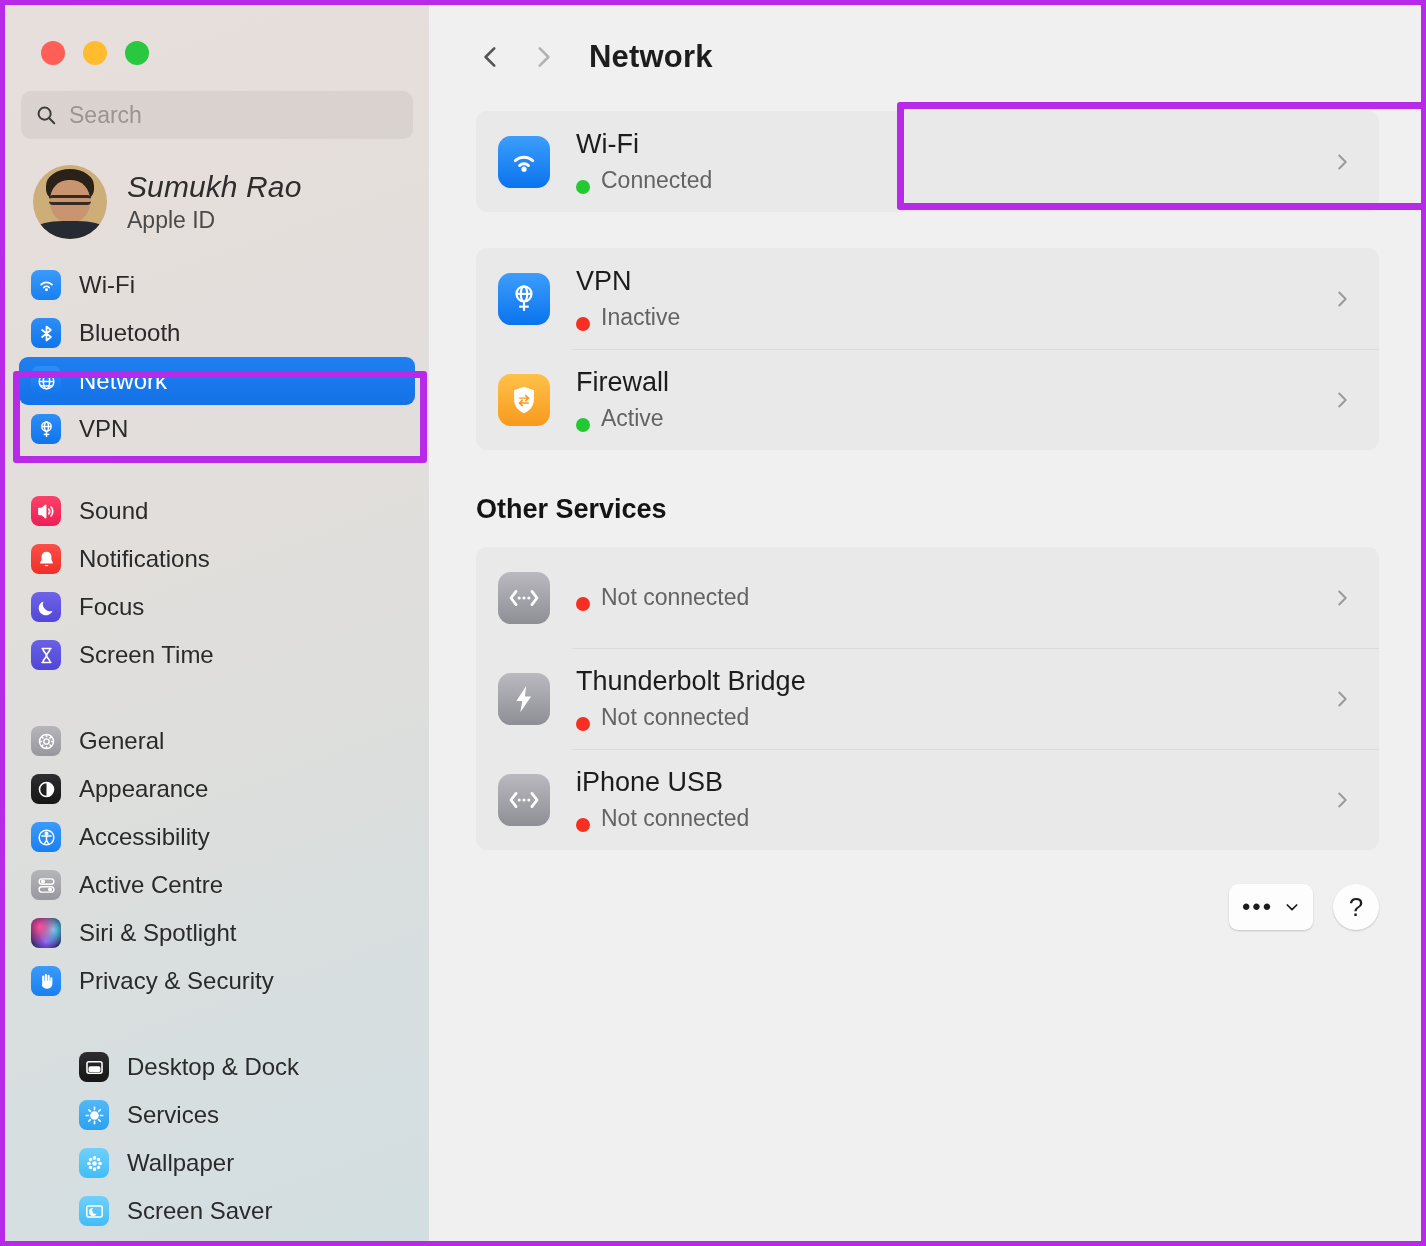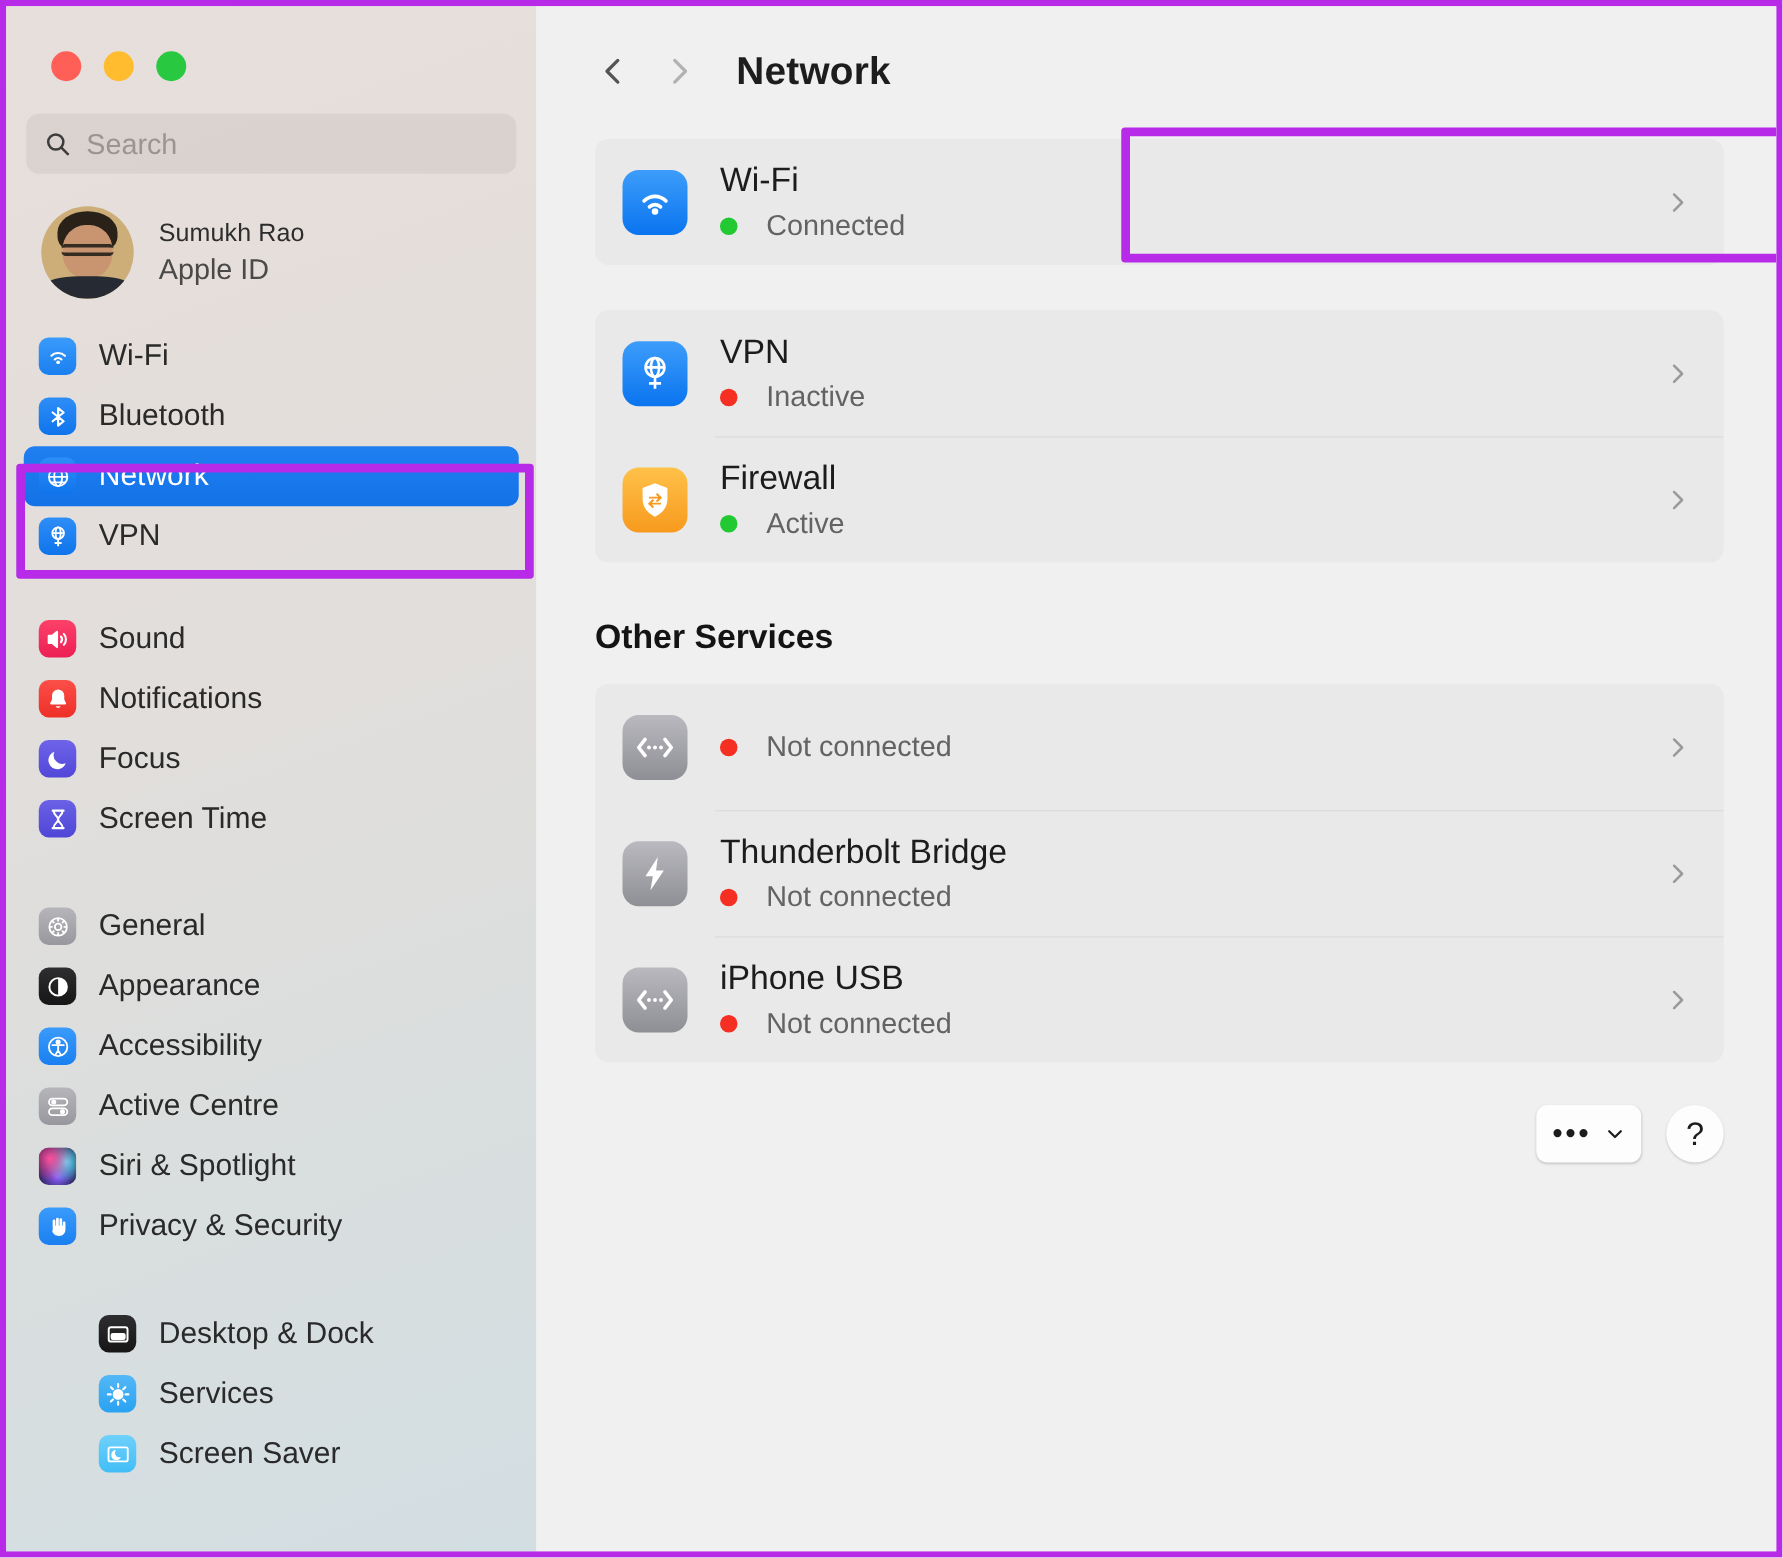--- a/index.html
+++ b/index.html
@@ -97,21 +97,21 @@
     border-bottom: 3px solid #342b22;
     border-radius: 4px;
   }
   .avatar .body {
     position: absolute; left: 6%; bottom: 0;
     width: 88%; height: 24%;
     background: #262a33;
     border-radius: 40% 40% 0 0;
   }
   .profile-text { display: flex; flex-direction: column; gap: 3px; }
-  .profile-name { font-size: 20px; color: #2d2d2d; letter-spacing: .1px; }
+  .profile-name { font-size: 30px; color: #2d2d2d; letter-spacing: .1px; font-style: italic; }
   .profile-sub  { font-size: 23px; color: #4a4a4a; }
 
   .nav-group { margin-top: 22px; }
   .nav-group.g2 { margin-top: 34px; }
   .nav-group.g3 { margin-top: 38px; }
   .nav-group.g4 { margin-top: 38px; margin-left: 48px; }
 
   .nav-item {
     display: flex; align-items: center; gap: 18px;
     height: 48px;
@@ -206,21 +206,21 @@
   }
   .srow-icon svg { width: 34px; height: 34px; display: block; }
 
   .i-wifi  { background: linear-gradient(180deg,#3d9dfb,#0a74ef); }
   .i-vpn   { background: linear-gradient(180deg,#3d9dfb,#0a74ef); }
   .i-fw    { background: linear-gradient(180deg,#ffc149,#f79a1e); }
   .i-gray  { background: linear-gradient(180deg,#b9b9bf,#8e8e95); }
 
   .srow-body { display: flex; flex-direction: column; gap: 7px; flex: 1; min-width: 0; }
   .srow-title { font-size: 27px; color: #1c1c1c; white-space: nowrap; }
-  .srow-status { display: flex; align-items: center; gap: 23px; }
+  .srow-status { display: flex; align-items: flex-end; gap: 11px; }
   .dot { width: 14px; height: 14px; border-radius: 50%; flex: 0 0 14px; }
   .dot.green { background: #23c933; }
   .dot.red   { background: #f52f21; }
   .srow-status-text { font-size: 23px; color: #636363; white-space: nowrap; }
 
   .srow-chev { color: #9a9a9a; flex: 0 0 auto; display: flex; align-items: center; }
   .srow-chev svg { width: 22px; height: 22px; display: block; }
 
   .section-head {
     font-size: 27px; font-weight: bold; color: #141414;
@@ -462,20 +462,36 @@
       <div class="nav-item">
         <span class="sq c-lblue">
           <svg viewBox="0 0 24 24" fill="none" stroke="currentColor" stroke-width="1.9" stroke-linecap="round">
             <circle cx="12" cy="12" r="4" fill="currentColor"></circle>
             <path d="M12 2.6v2.6M12 18.8v2.6M2.6 12h2.6M18.8 12h2.6M5.4 5.4l1.9 1.9M16.7 16.7l1.9 1.9M18.6 5.4l-1.9 1.9M7.3 16.7l-1.9 1.9"></path>
           </svg>
         </span>
         <span class="label">Services</span>
       </div>
 
+      <div class="nav-item">
+        <span class="sq c-cyan">
+          <svg viewBox="0 0 24 24" fill="currentColor">
+            <circle cx="12" cy="12" r="2.6"></circle>
+            <circle cx="12" cy="5.6" r="2.1"></circle>
+              <circle cx="12" cy="18.4" r="2.1"></circle>
+            <circle cx="5.6" cy="12" r="2.1"></circle>
+              <circle cx="18.4" cy="12" r="2.1"></circle>
+            <circle cx="7.4" cy="7.4" r="1.9"></circle>
+              <circle cx="16.6" cy="16.6" r="1.9"></circle>
+            <circle cx="16.6" cy="7.4" r="1.9"></circle>
+              <circle cx="7.4" cy="16.6" r="1.9"></circle>
+          </svg>
+        </span>
+        <span class="label">Wallpaper</span>
+      </div>
 
       <div class="nav-item">
         <span class="sq c-cyan">
           <svg viewBox="0 0 24 24" fill="none" stroke="currentColor" stroke-width="1.7">
             <rect x="3.2" y="5.6" width="17.6" height="12.8" rx="1.8"></rect>
             <path d="M14.6 14.4A4 4 0 0110.2 8a4.6 4.6 0 104.4 6.4z" fill="currentColor" stroke="none"></path>
           </svg>
         </span>
         <span class="label">Screen Saver</span>
       </div>

